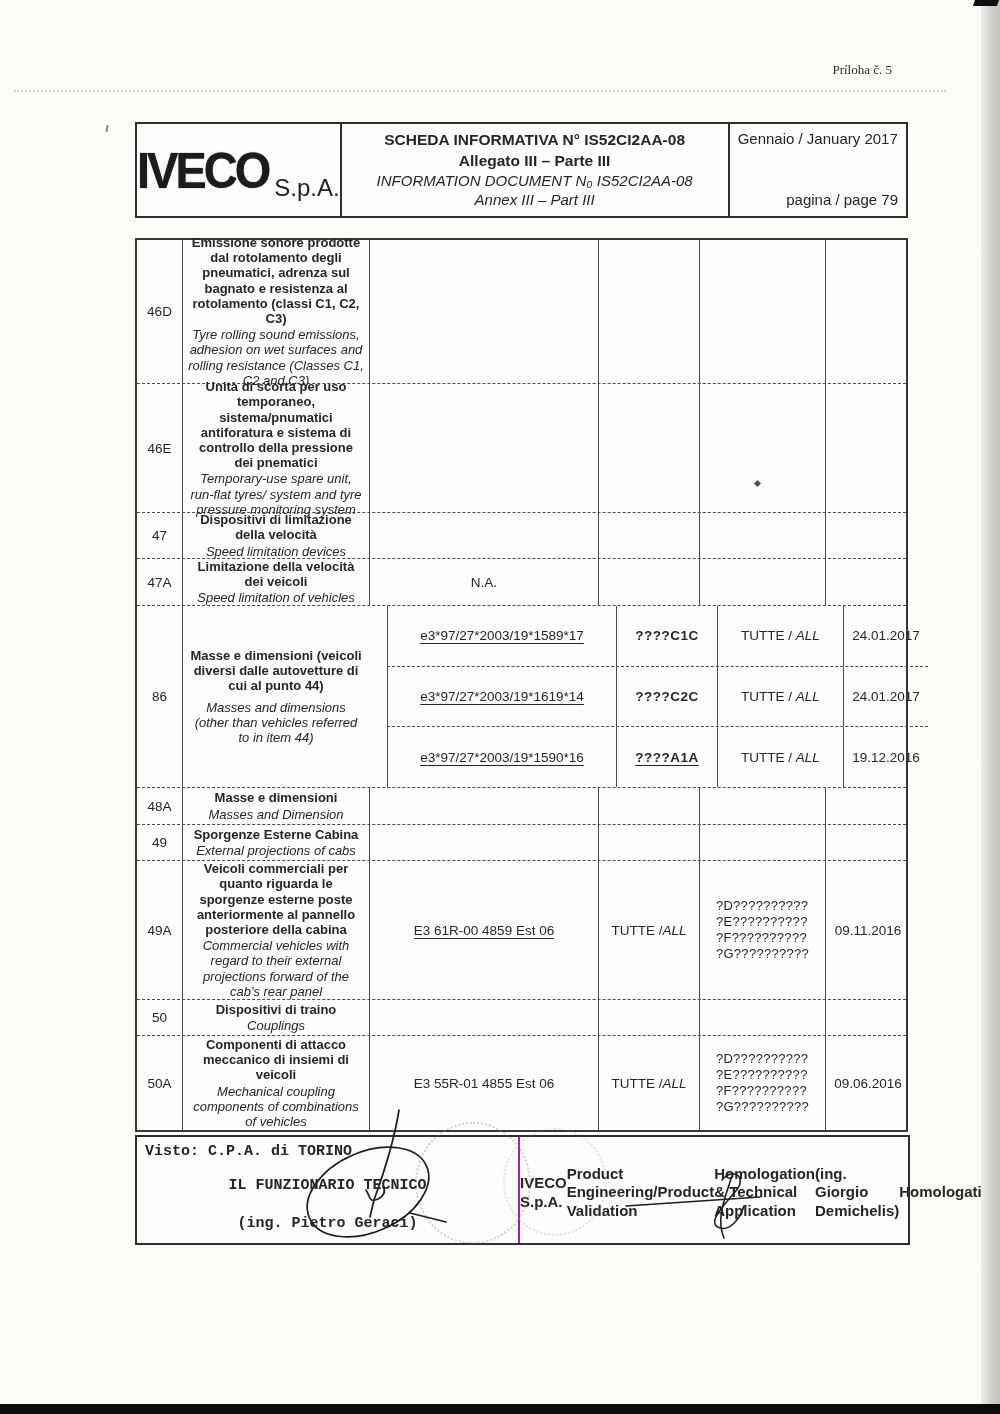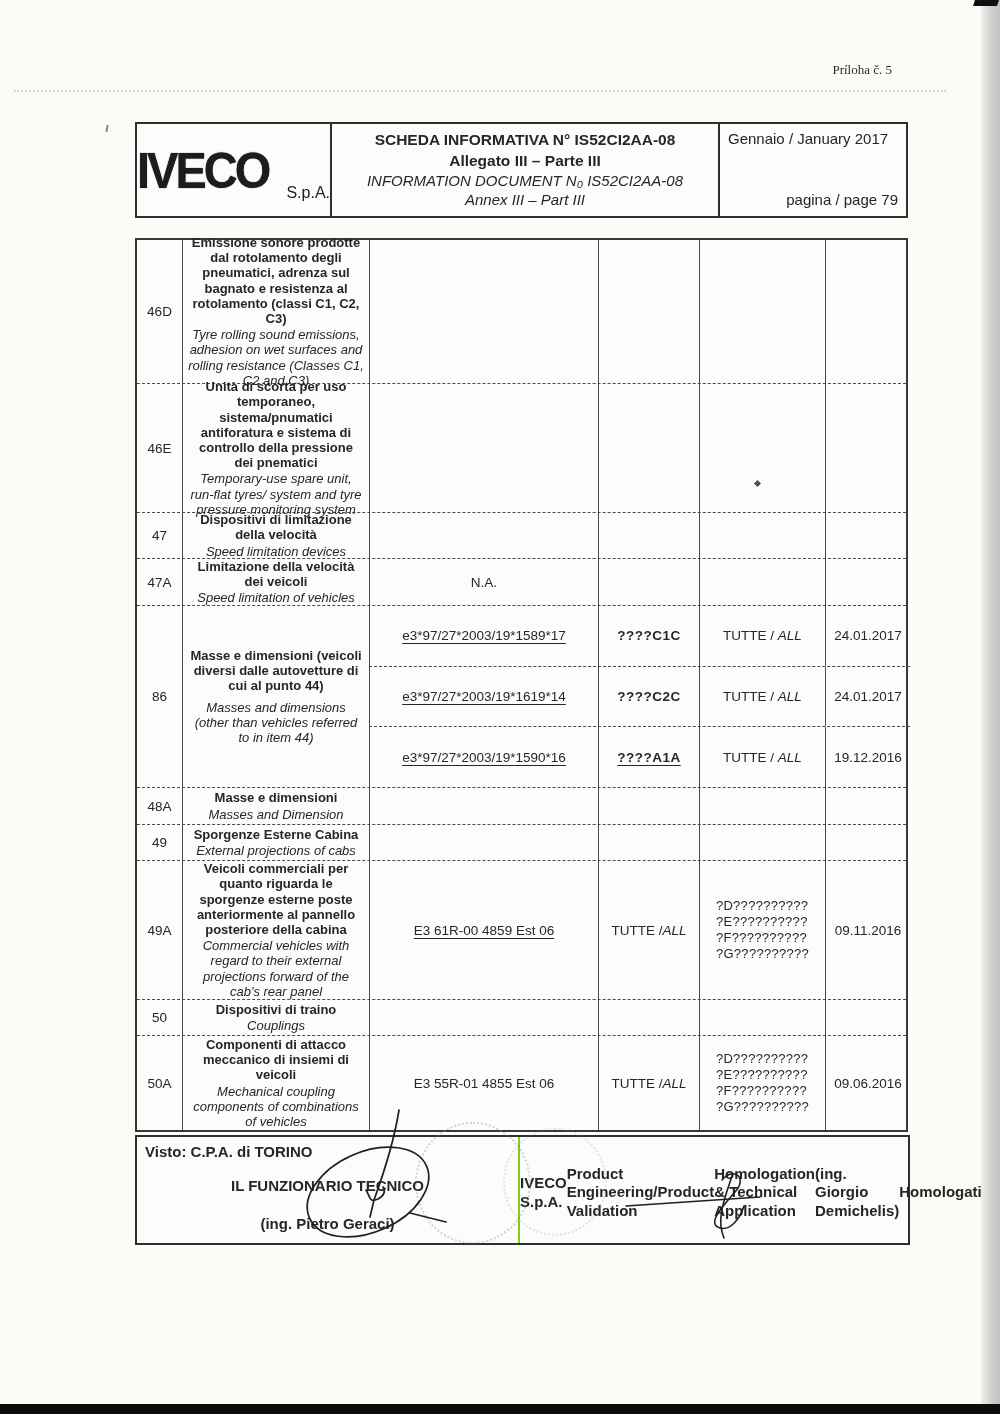--- a/index.html
+++ b/index.html
@@ -34,21 +34,21 @@
 
   
   .hdr{
     position:absolute;left:135px;top:122px;width:773px;height:96px;
     border:2px solid #2f2f2f;box-sizing:border-box;display:flex;background:#fcfcfa;
   }
   .hdr-logo{flex:0 0 195px;border-right:2px solid #2f2f2f;box-sizing:border-box;
     display:flex;align-items:center;justify-content:space-between;gap:6px;}
   .logo-iveco{font-size:47px;font-weight:900;letter-spacing:-3px;color:#1c1c1c;
     transform:scaleY(1.05);text-shadow:0 0 1px #1c1c1c;}
-  .logo-spa{font-size:16px;color:#222;align-self:flex-end;margin-bottom:14px;}
+  .logo-spa{font-size:24px;color:#222;align-self:flex-end;margin-bottom:14px;}
   .hdr-title{flex:0 0 388px;border-right:2px solid #2f2f2f;box-sizing:border-box;
     display:flex;flex-direction:column;align-items:center;justify-content:center;
     text-align:center;line-height:1.3;}
   .ht1,.ht2{font-weight:700;font-size:15.5px;}
   .ht3,.ht4{font-style:italic;font-size:15px;}
   .hdr-right{flex:1;position:relative;box-sizing:border-box;font-size:15px;}
   .hdr-date{position:absolute;top:6px;left:8px;}
   .hdr-page{position:absolute;bottom:8px;right:8px;}
 
   
@@ -66,32 +66,32 @@
   .c3{flex:0 0 229px;font-size:13.5px;}
   .c4{flex:0 0 101px;font-size:13.5px;}
   .c5{flex:0 0 126px;font-size:13.5px;}
   .c6{flex:0 0 85px;font-size:13.5px;}
   .it{font-weight:700;}
   .en{font-style:italic;margin-top:1px;}
   .gap-desc .en{margin-top:6px;}
   .u{text-decoration:underline;text-underline-offset:3px;}
   .code{font-weight:700;letter-spacing:.5px;}
   .sub48{flex:0 0 541px;display:flex;flex-direction:column;}
-  .subrow{display:flex;flex:1;box-sizing:border-box;}
+  .subrow{display:flex;flex:1;box-sizing:border-box;margin-left:18px;}
   .subrow + .subrow{border-top:1px dashed #4a4a4a;}
   .subrow .c:first-child{border-left:1px solid #4a4a4a;}
   .qblock{text-align:left;line-height:1.25;letter-spacing:.3px;font-size:13px;}
   .variants i{font-style:italic;}
 
   
   .ftr{
     position:absolute;left:135px;top:1135px;width:775px;height:110px;
     border:2px solid #2f2f2f;box-sizing:border-box;display:flex;background:#fcfcfa;
   }
-  .ftr-left{flex:0 0 383px;position:relative;border-right:2px solid #84cc16;box-sizing:border-box;}
+  .ftr-left{flex:0 0 383px;position:relative;border-right:2px solid #a21caf;box-sizing:border-box;font-family:Liberation Mono, monospace;}
   .f-visto{position:absolute;top:6px;left:8px;font-weight:700;font-size:15px;}
   .f-role-l{position:absolute;top:40px;left:0;width:100%;text-align:center;font-weight:700;font-size:15px;}
   .f-name-l{position:absolute;top:78px;left:0;width:100%;text-align:center;font-weight:700;font-size:15px;}
   .ftr-right{flex:1;display:flex;flex-direction:row;align-items:center;
     padding-top:5px;font-weight:700;font-size:15px;line-height:1.22;}
   .f-spacer{height:15px;}
 
   .sig{position:absolute;pointer-events:none;}
   .stamp{position:absolute;border:2px dotted #8d8d88;border-radius:50%;pointer-events:none;}
   .stamp.s1{left:415px;top:1122px;width:112px;height:118px;opacity:.38;}

